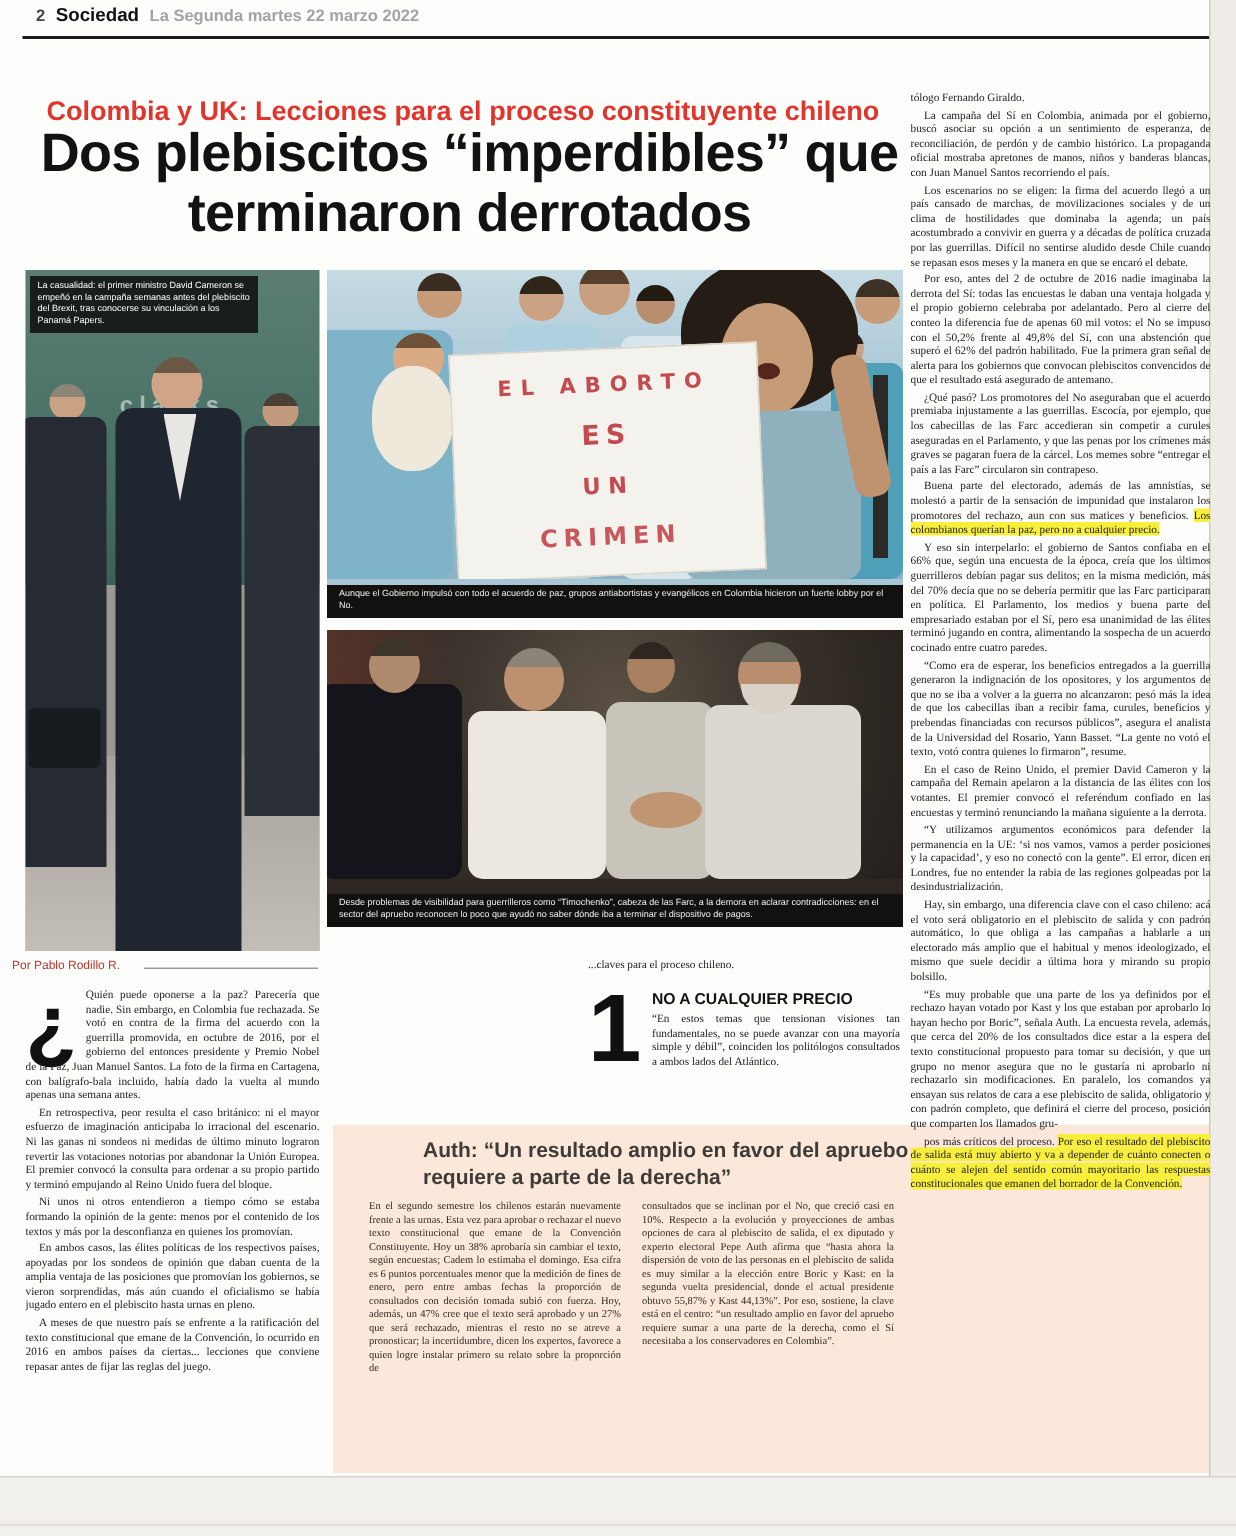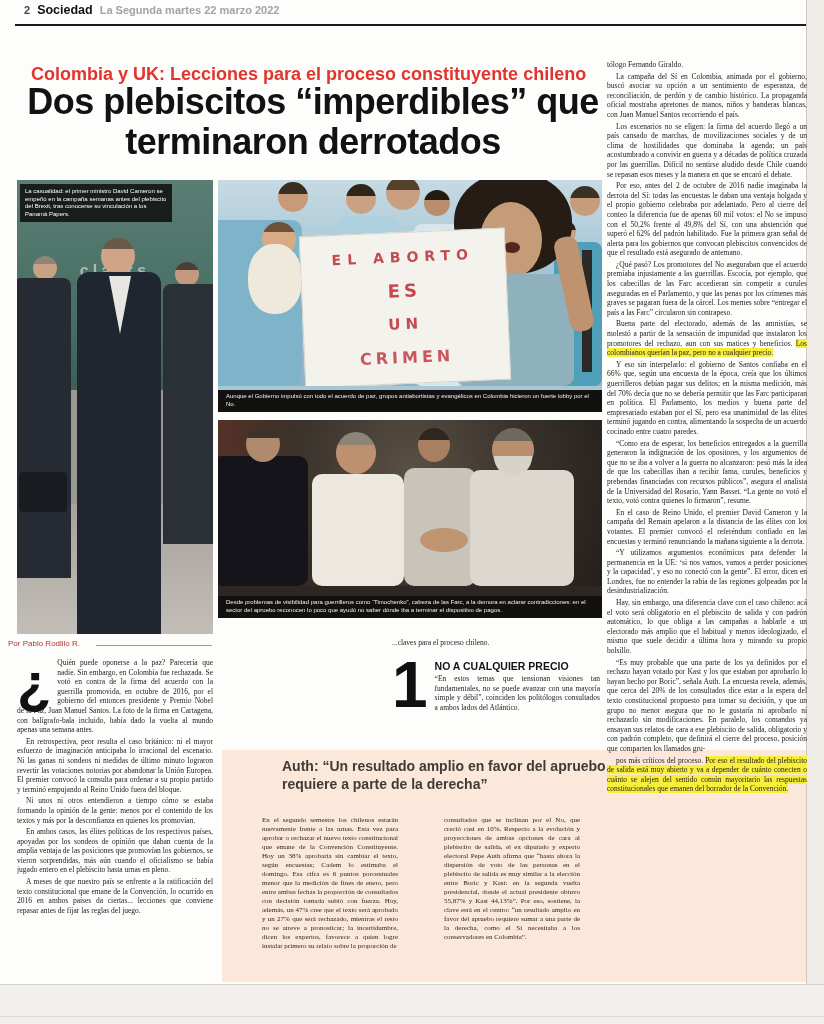--- a/index.html
+++ b/index.html
@@ -110,21 +110,21 @@
   .sect1 .num{float:left;font-family:"Liberation Sans",sans-serif;font-weight:bold;
               font-size:64px;line-height:54px;color:#101010;margin:2px 7px 0 0;}
   .sect1 .ttl{font-family:"Liberation Sans",sans-serif;font-weight:bold;font-size:10.5px;
               color:#131313;padding-top:4px;}
   .sect1 .bdy{font-size:7.5px;line-height:9.6px;text-align:justify;margin-top:2px;}
   
   .peach{left:222px;top:750px;width:584px;height:232px;background:#fbe8da;z-index:1;}
   .authttl{left:246px;top:758px;width:350px;font-family:"Liberation Sans",sans-serif;
            font-weight:bold;font-size:14px;line-height:17.5px;color:#3f3b36;z-index:2;margin-left:36px;}
   .authcols{left:246px;top:800px;width:350px;height:172px;display:flex;gap:14px;z-index:2;overflow:hidden;}
-  .authcols p{margin:16px;width:168px;font-size:7px;line-height:9px;text-align:justify;color:#2a2823;}
+  .authcols p{margin:0;width:168px;font-size:7px;line-height:9px;text-align:justify;color:#2a2823;}
   
   .rightcol{left:607px;top:60px;width:200px;height:922px;overflow:hidden;z-index:2;
             font-size:7.5px;line-height:9.6px;text-align:justify;}
   .rightcol p{margin:0 0 2px 0;text-indent:9px;}
   .rightcol p.noindent{text-indent:0;}
   .hl{background:#f8ef3d;}
   
   .edge-right{left:806px;top:0;width:18px;height:1024px;background:#efece8;border-left:1px solid #cfc9c2;}
   .edge-bottom{left:0;top:984px;width:824px;height:40px;background:#f2f0ec;border-top:1px solid #d6d2cc;}
   .edge-line2{left:0;top:1016px;width:824px;height:1px;background:#dcd8d3;}

